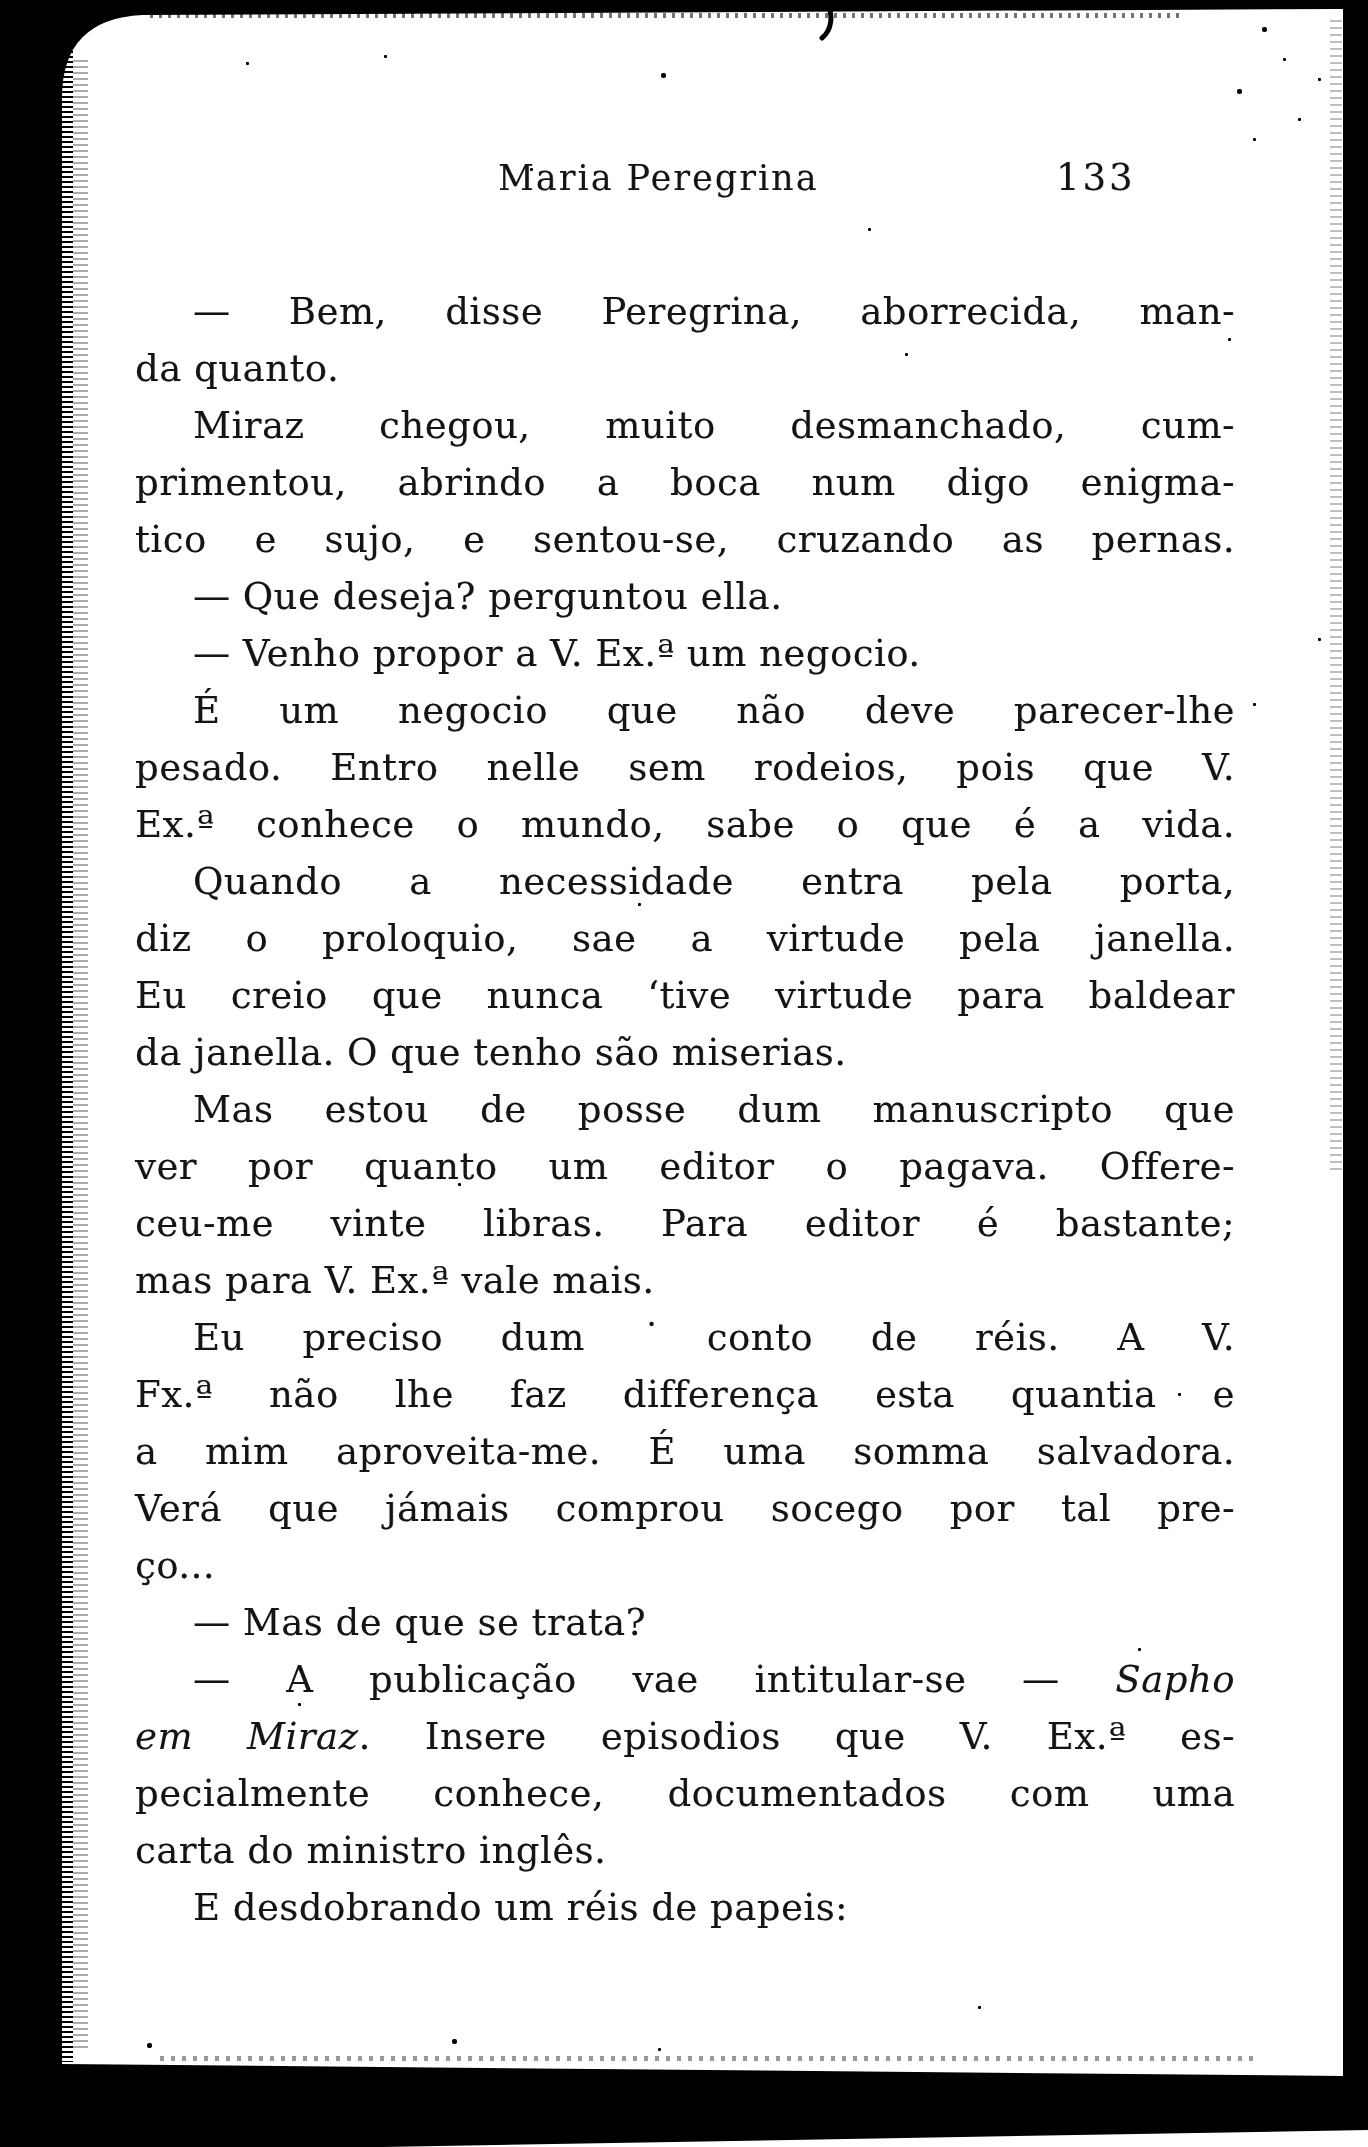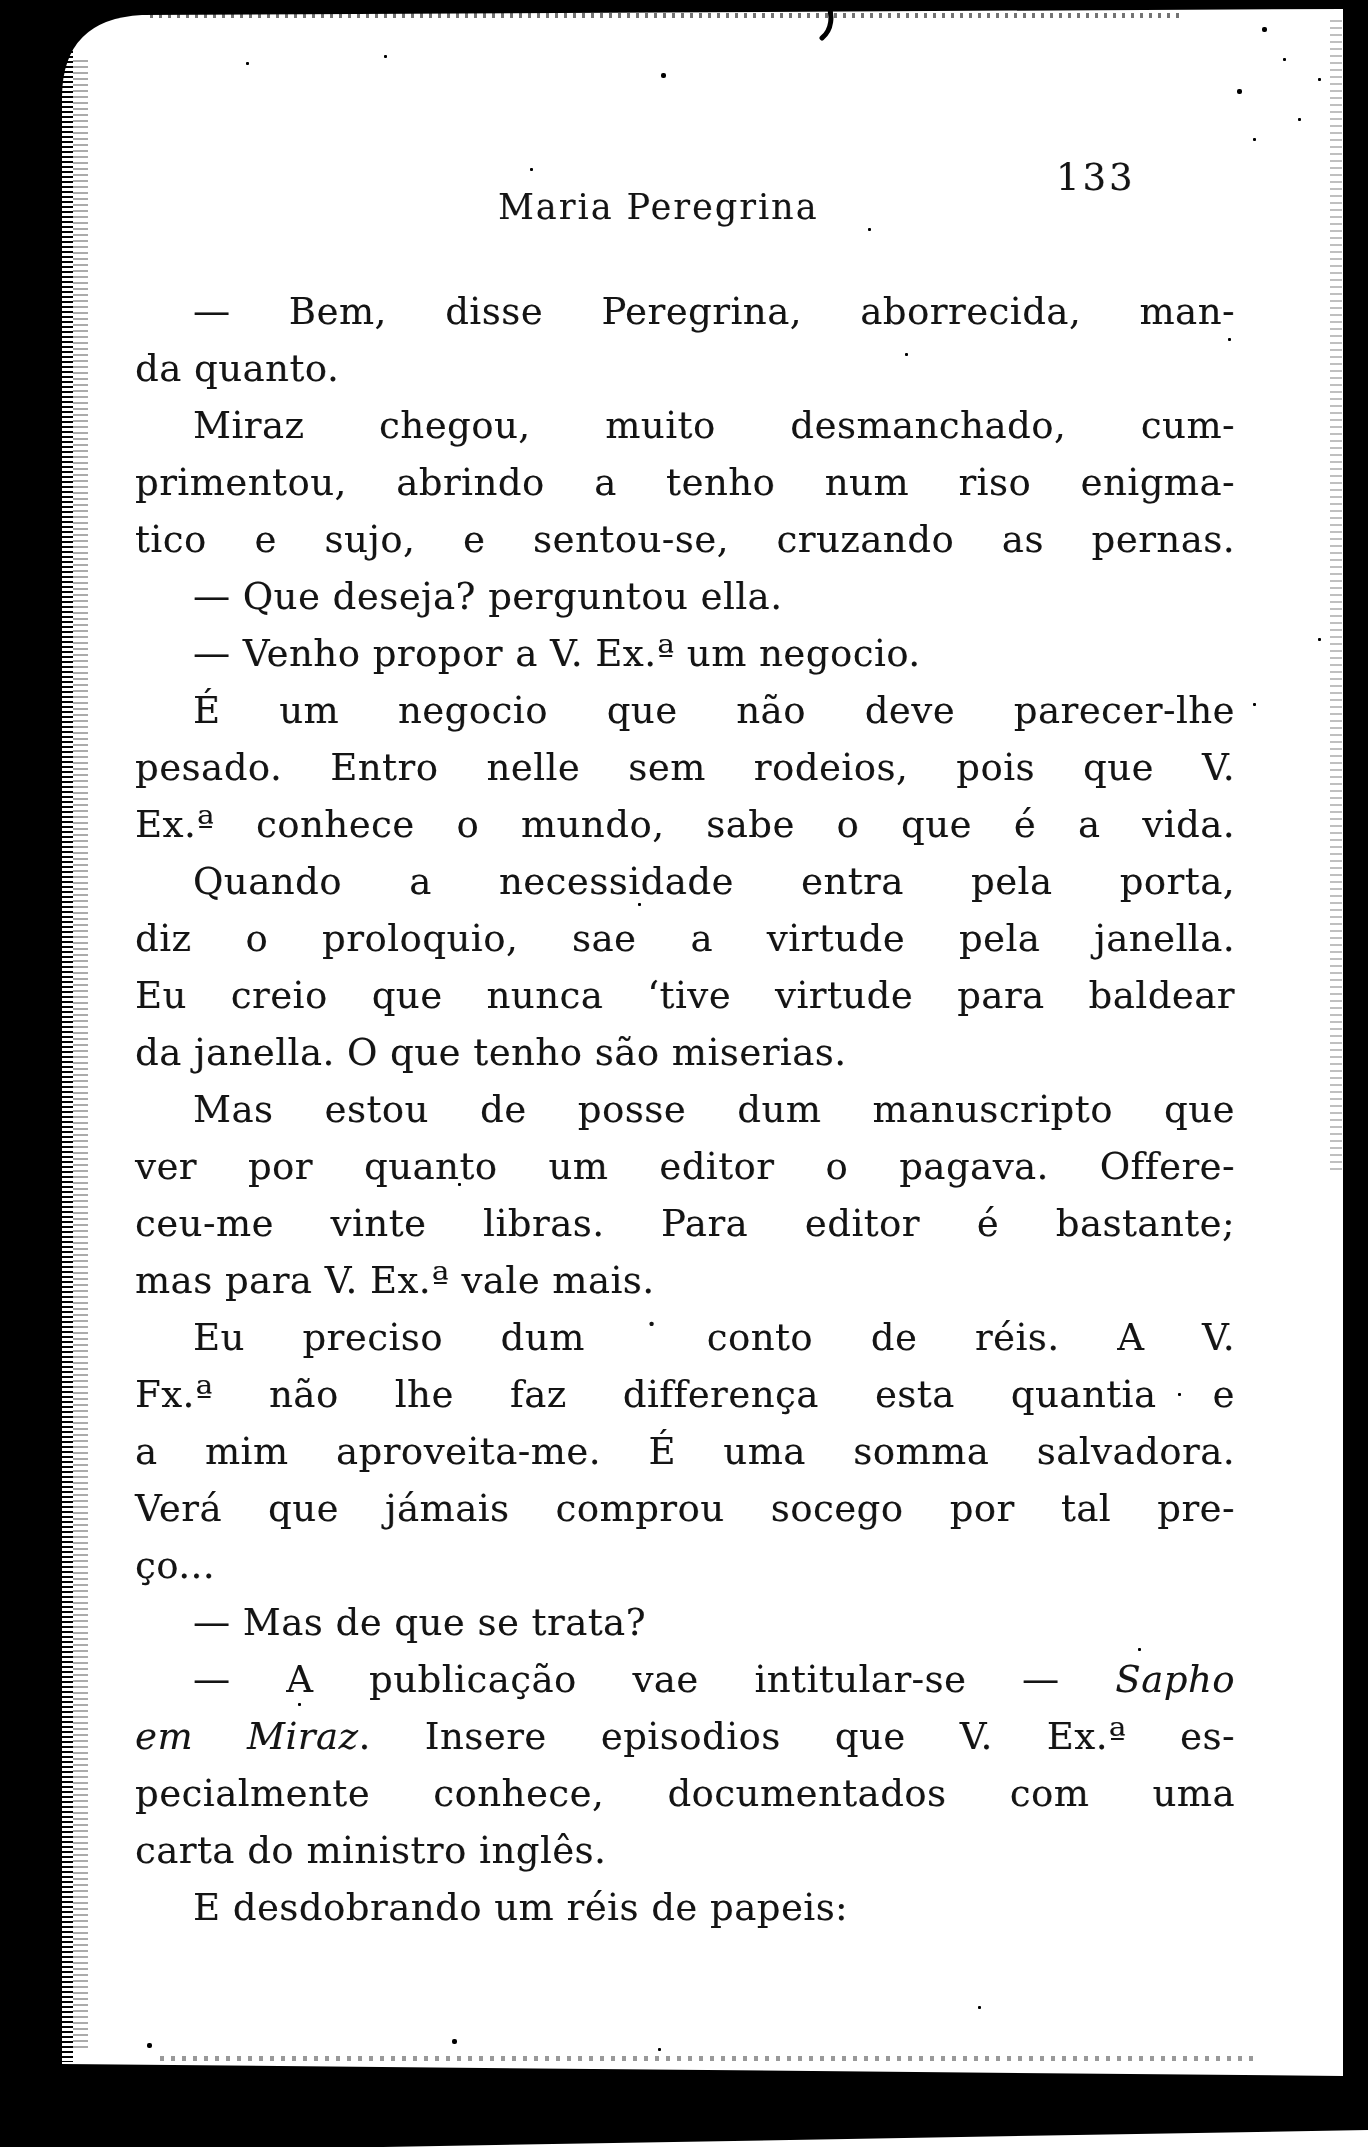--- a/index.html
+++ b/index.html
@@ -30,21 +30,21 @@
       1263px 28px 0 1px #000, 1318px 78px 0 0 #000, 1253px 138px 0 0 #000,
       1228px 338px 0 0 #000, 1318px 638px 0 0 #000, 1253px 703px 0 0 #000,
       458px 1183px 0 0 #000, 638px 903px 0 0 #000, 1178px 1393px 0 0 #000,
       298px 1703px 0 0 #000, 1138px 1648px 0 0 #000, 978px 2006px 0 0 #000,
       148px 2044px 0 1px #000, 658px 2048px 0 0 #000, 453px 2040px 0 1px #000;
   }
   
   .content{position:absolute;z-index:3;color:#141414;
     text-shadow:0.4px 0.4px 0 rgba(0,0,0,.3);}
   .running-header{position:absolute;left:0;top:0;width:1368px;height:60px;}
-  .rh-title{position:absolute;left:498px;top:158px;font-size:35px;letter-spacing:2px;margin-top:29px;}
+  .rh-title{position:absolute;left:498px;top:158px;font-size:35px;letter-spacing:2px;}
   .rh-page{position:absolute;left:1056px;top:156px;font-size:37px;letter-spacing:3px;}
   .page-text{position:absolute;left:135px;top:283px;width:1100px;}
   .line{font-size:37px;line-height:57px;height:57px;white-space:pre-wrap;
     letter-spacing:0.5px;}
   .line.just{text-align:justify;text-align-last:justify;}
   .line.indent{padding-left:58px;}
   .line em{font-style:italic;}
 </style>
 </head>
 <body>
@@ -65,21 +65,21 @@
 
 <div class="content">
   <div class="running-header">
     <span class="rh-title">Maria Peregrina</span>
     <span class="rh-page">133</span>
   </div>
   <div class="page-text">
       <div class="line indent just"><span>— Bem, disse Peregrina, aborrecida, man-</span></div>
       <div class="line"><span>da quanto.</span></div>
       <div class="line indent just"><span>Miraz chegou, muito desmanchado, cum-</span></div>
-      <div class="line just"><span>primentou, abrindo a tenho num riso enigma-</span></div>
+      <div class="line just"><span>primentou, abrindo a boca num digo enigma-</span></div>
       <div class="line just"><span>tico e sujo, e sentou-se, cruzando as pernas.</span></div>
       <div class="line indent"><span>— Que deseja? perguntou ella.</span></div>
       <div class="line indent"><span>— Venho propor a V. Ex.ª um negocio.</span></div>
       <div class="line indent just"><span>É um negocio que não deve parecer-lhe</span></div>
       <div class="line just"><span>pesado. Entro nelle sem rodeios, pois que V.</span></div>
       <div class="line just"><span>Ex.ª conhece o mundo, sabe o que é a vida.</span></div>
       <div class="line indent just"><span>Quando a necessidade entra pela porta,</span></div>
       <div class="line just"><span>diz o proloquio, sae a virtude pela janella.</span></div>
       <div class="line just"><span>Eu creio que nunca ʻtive virtude para baldear</span></div>
       <div class="line"><span>da janella. O que tenho são miserias.</span></div>

